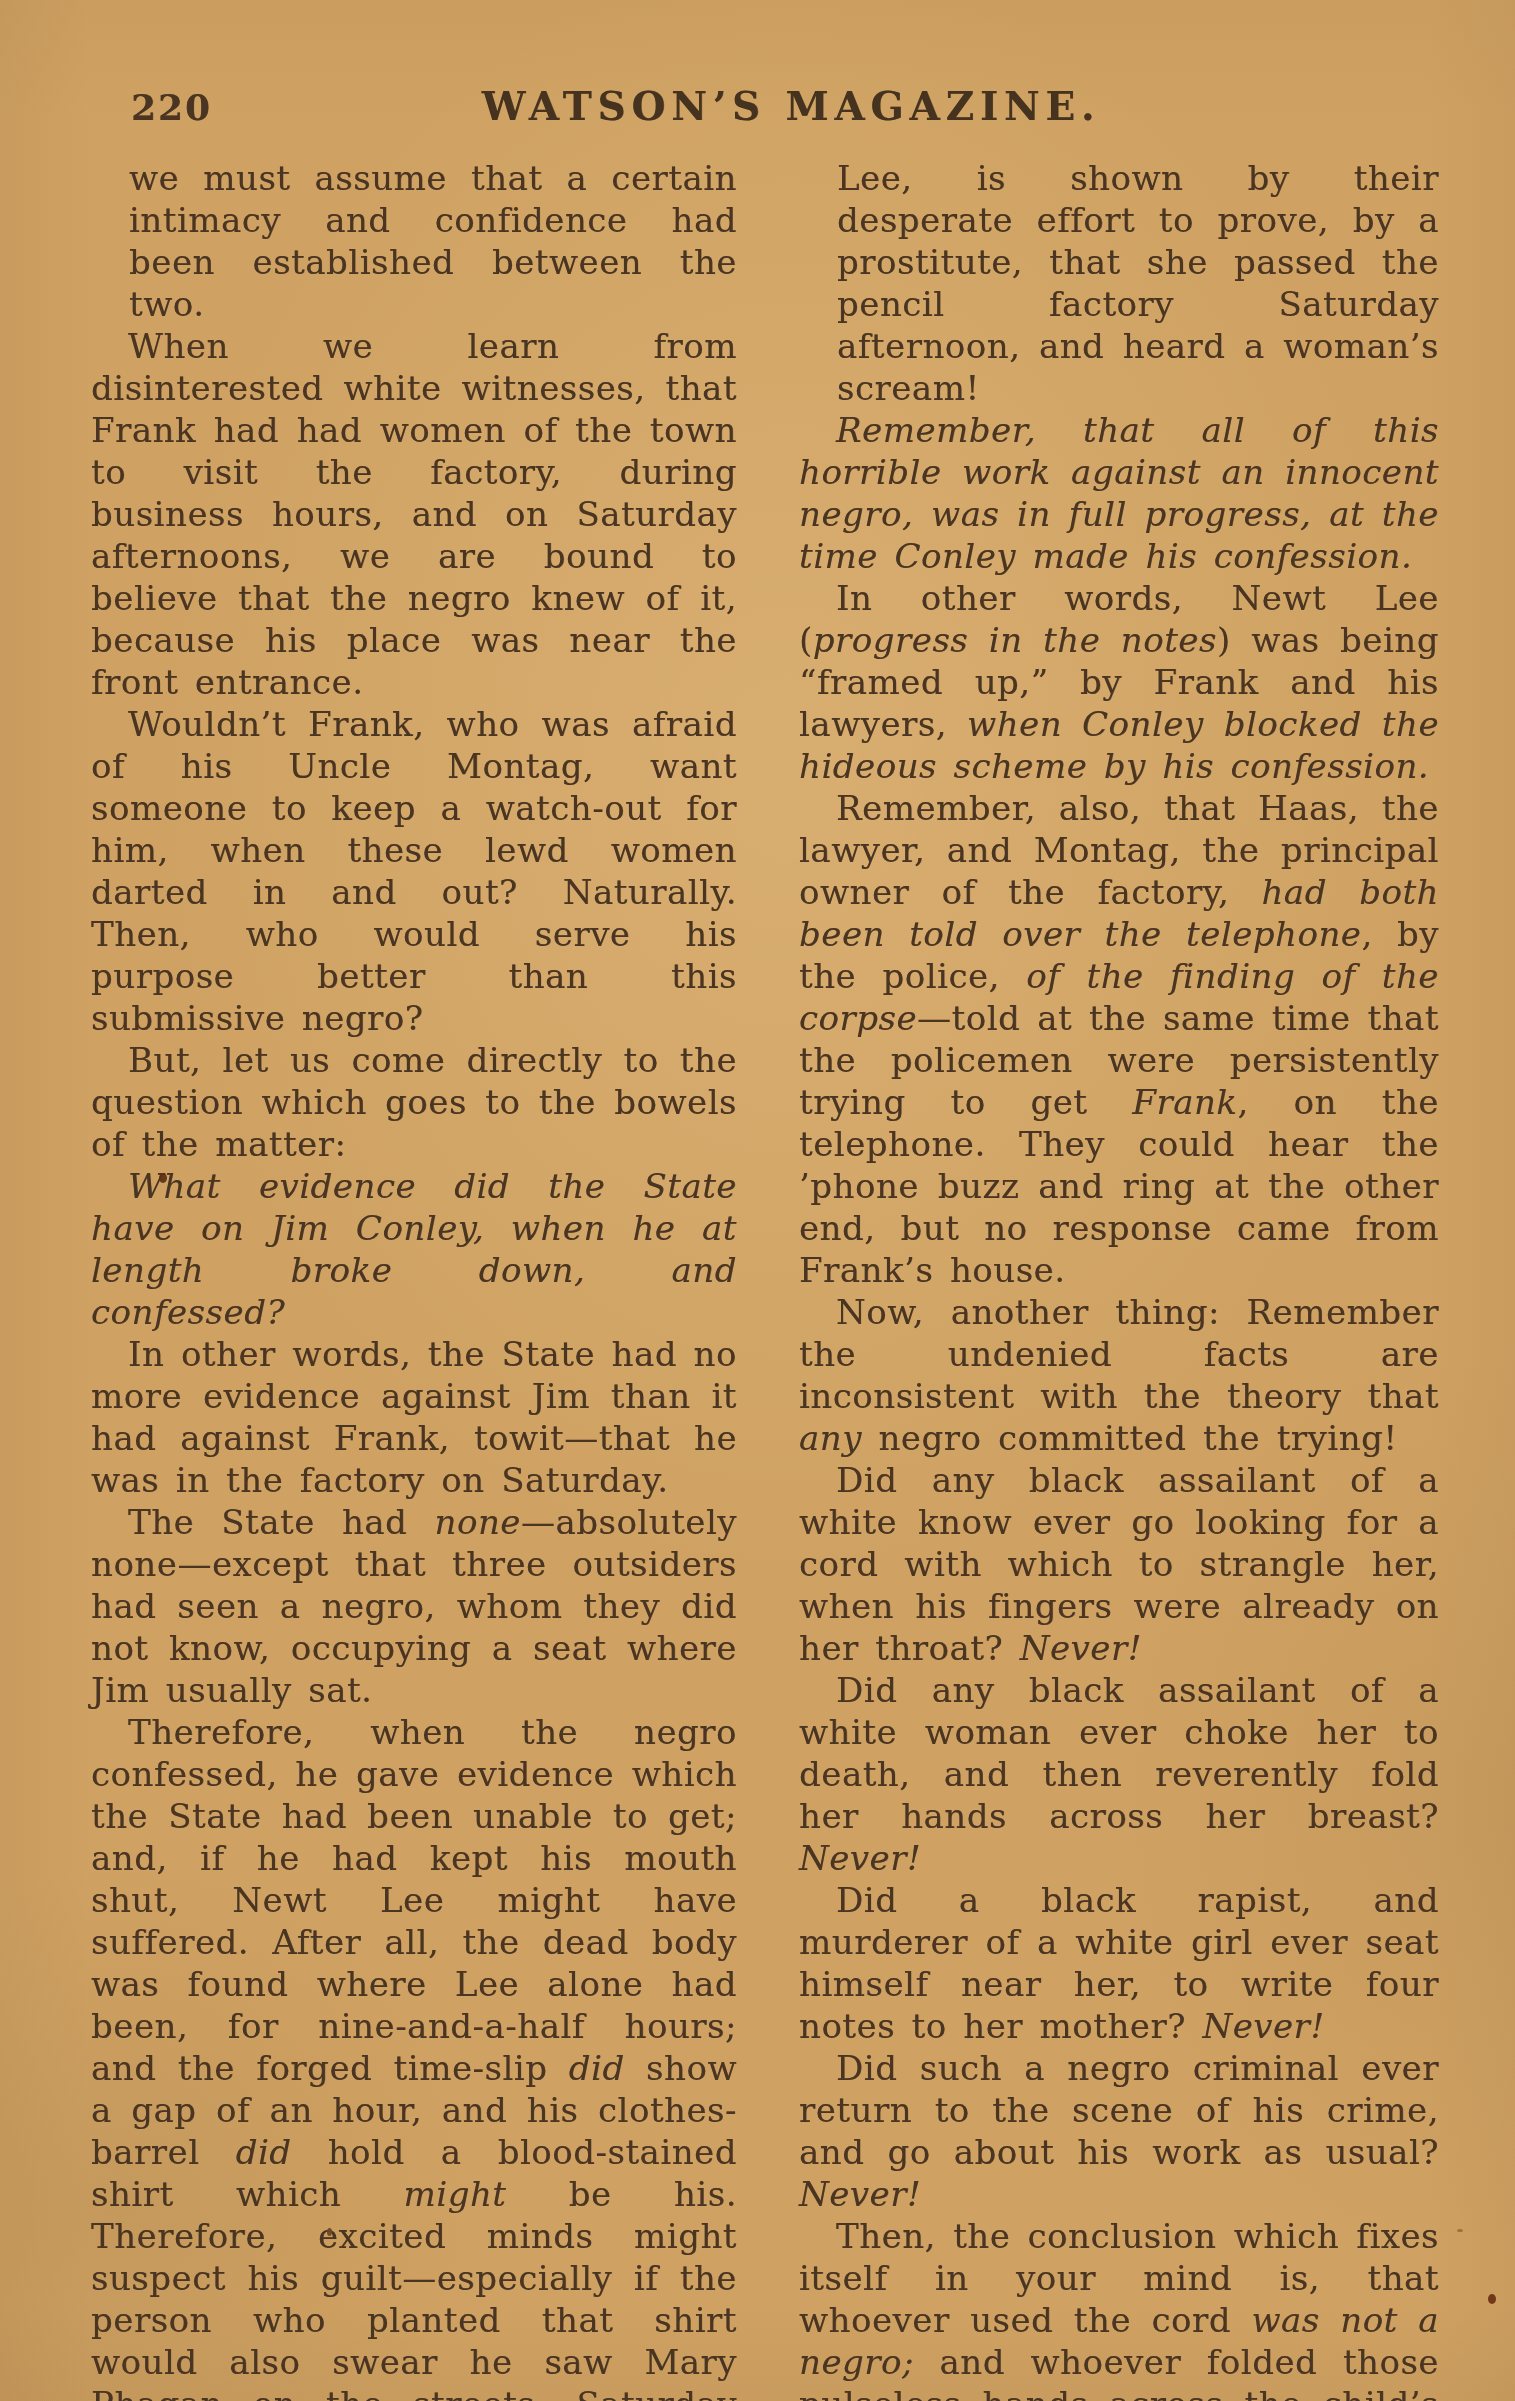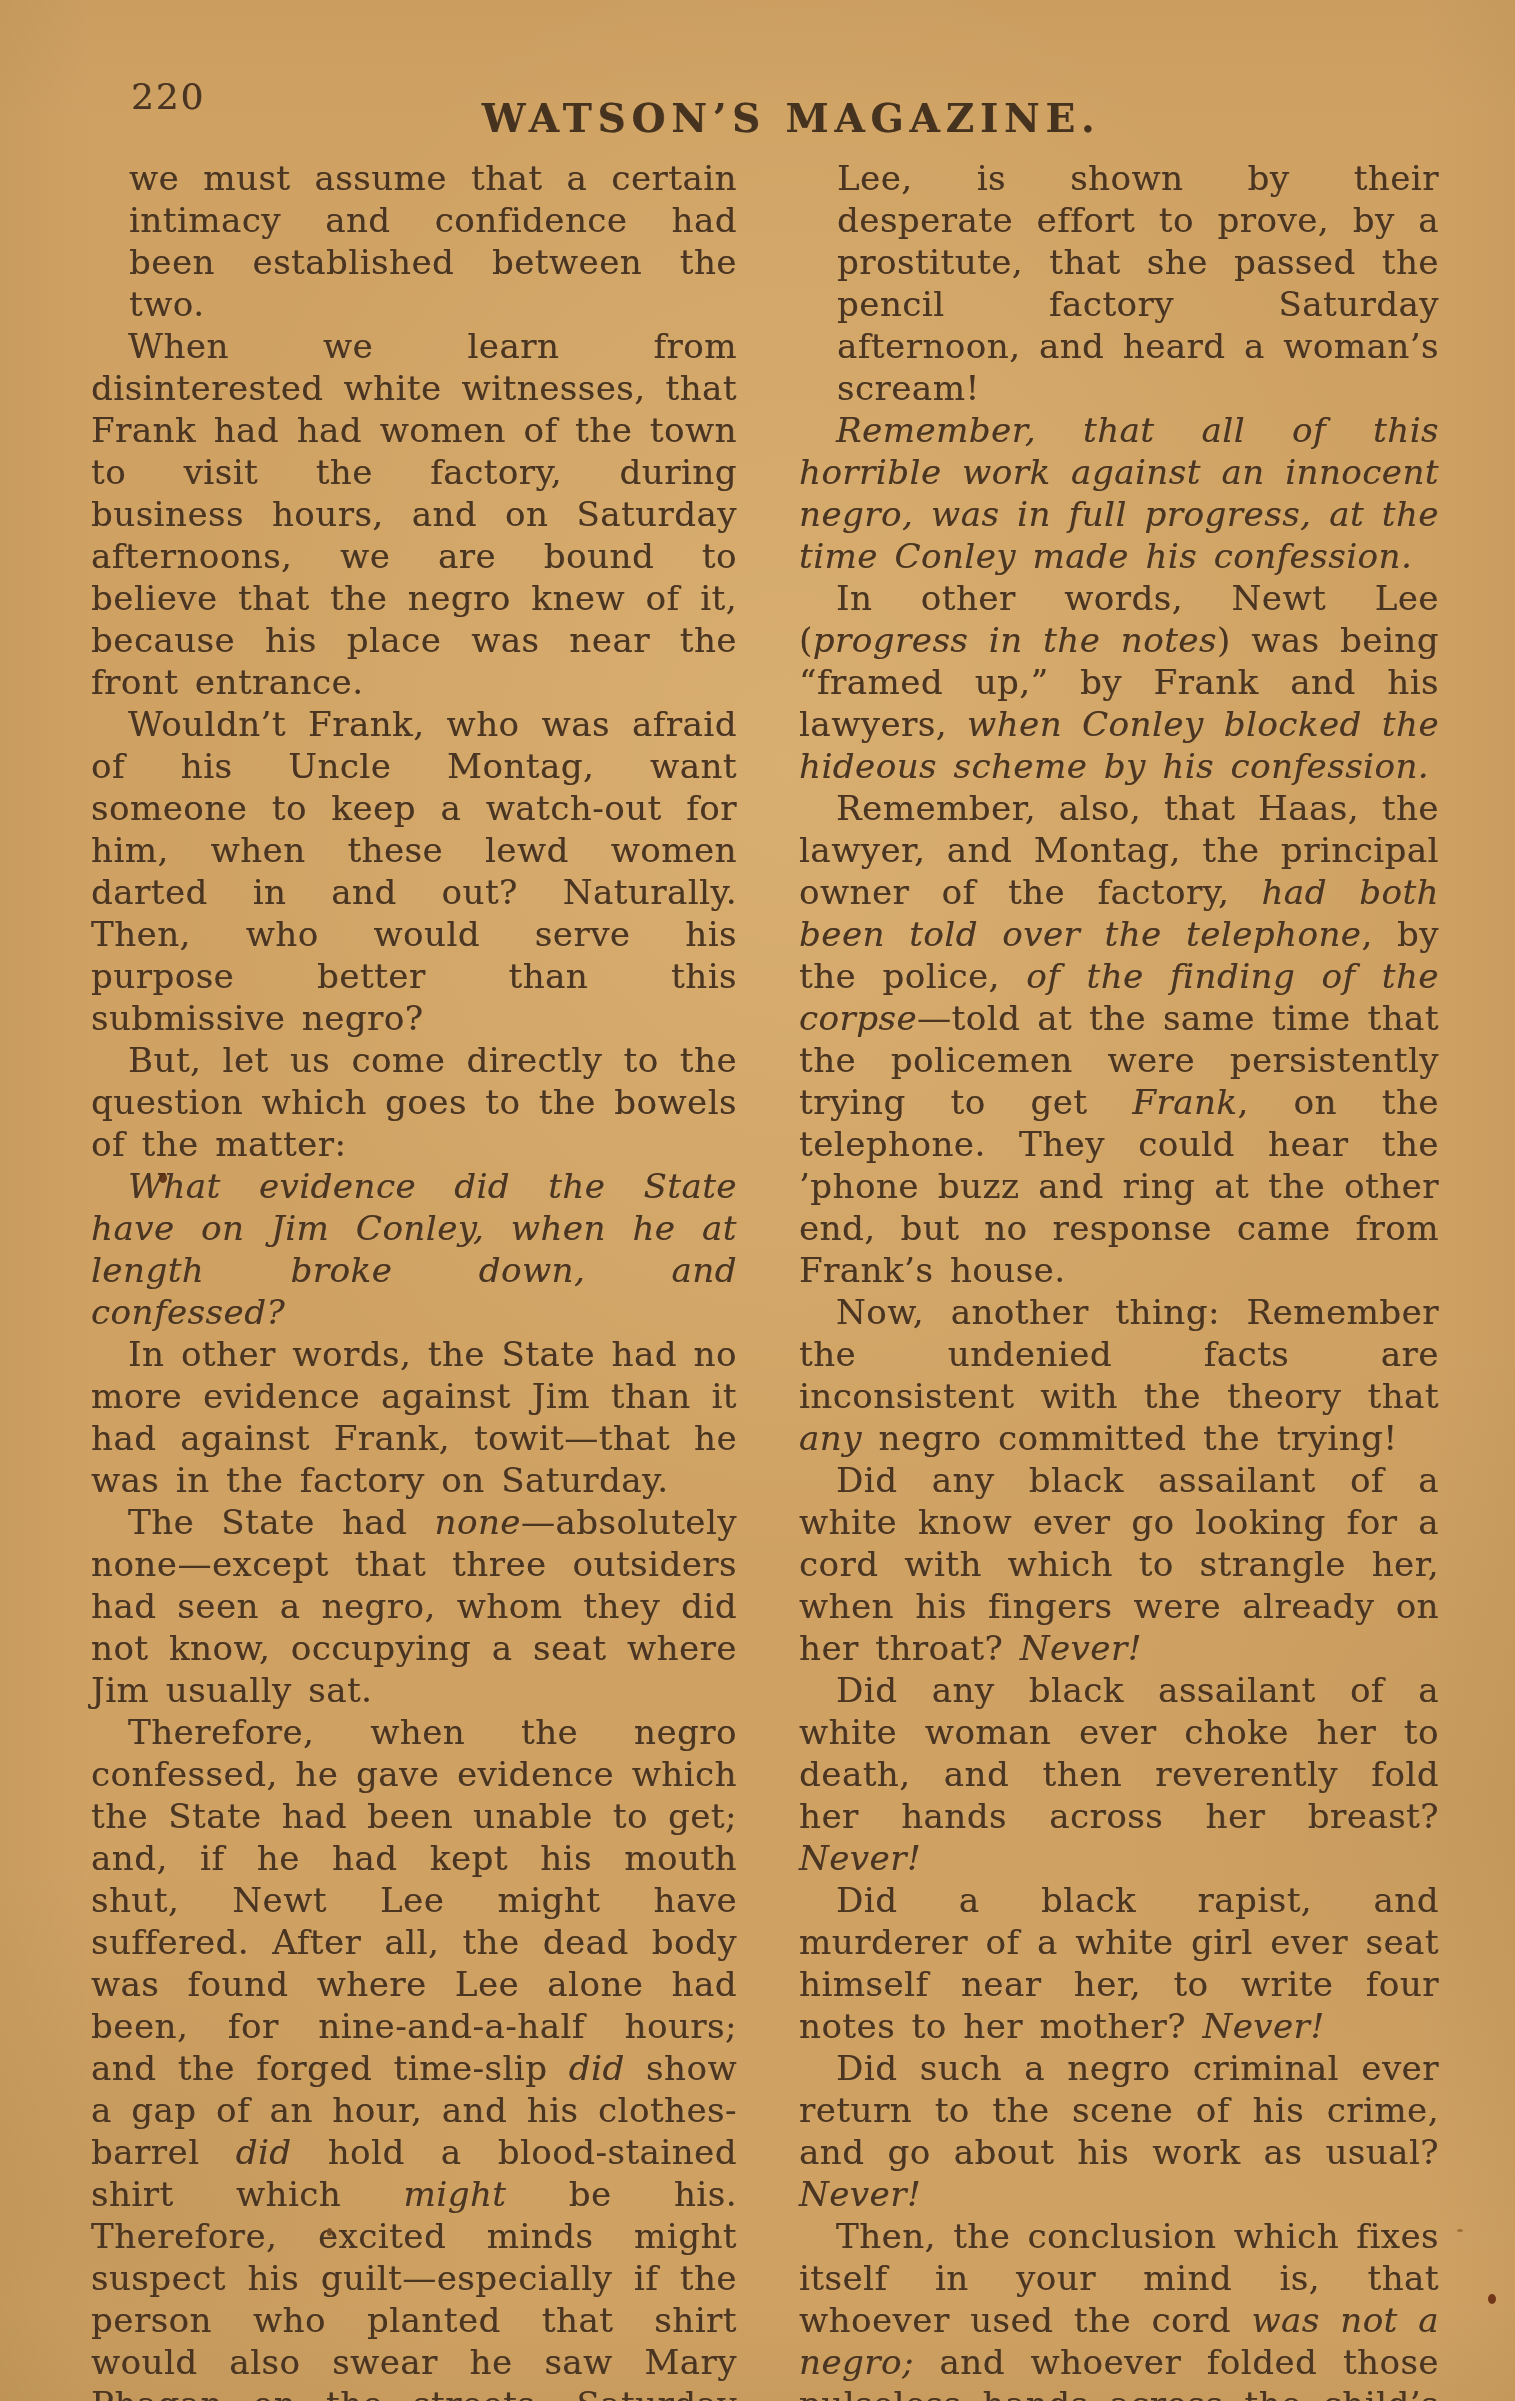--- a/index.html
+++ b/index.html
@@ -11,30 +11,29 @@
       radial-gradient(ellipse 904px 1163px at 52% 32%, rgba(255,224,166,0.20), rgba(255,224,166,0) 70%),
       radial-gradient(ellipse 581px 581px at 8% 92%, rgba(110,72,28,0.10), rgba(110,72,28,0) 60%),
       radial-gradient(ellipse 581px 775px at 97% 75%, rgba(110,72,28,0.08), rgba(110,72,28,0) 60%),
       linear-gradient(to right, rgba(110,72,28,0.07), rgba(110,72,28,0) 6%, rgba(110,72,28,0) 94%, rgba(110,72,28,0.06)),
       linear-gradient(to bottom, rgba(120,80,30,0.05), rgba(120,80,30,0) 5%, rgba(120,80,30,0) 96%, rgba(110,72,28,0.07));
     overflow:hidden;
     font-family:"DejaVu Serif", serif;
     color:#4a3522;
   }
   .page-number {
-    position:absolute; left:131px; top:76px;
-    font-size:36px; font-weight:normal; letter-spacing:1.9px;
+    position:absolute; left:131px; top:86px;
+    font-size:36px; font-weight:bold; letter-spacing:1.9px;
     text-shadow:0.4px 0.4px 0.5px rgba(55,38,18,0.45);
   }
   .masthead {
     position:absolute; top:83px; left:791px; transform:translateX(-50%);
     font-size:39px; font-weight:bold; letter-spacing:5.8px; white-space:nowrap;
     color:#46331f;
     text-shadow:0.4px 0.4px 0.5px rgba(55,38,18,0.45);
-    margin-top:12px;
   }
   .col {
     position:absolute; top:157px; width:646px;
     text-align:justify;
   }
   #col-left  { left:91px; }
   #col-right { left:799px; width:640px; }
   .para {
     margin:0;
     font-size:34px; line-height:42px;

